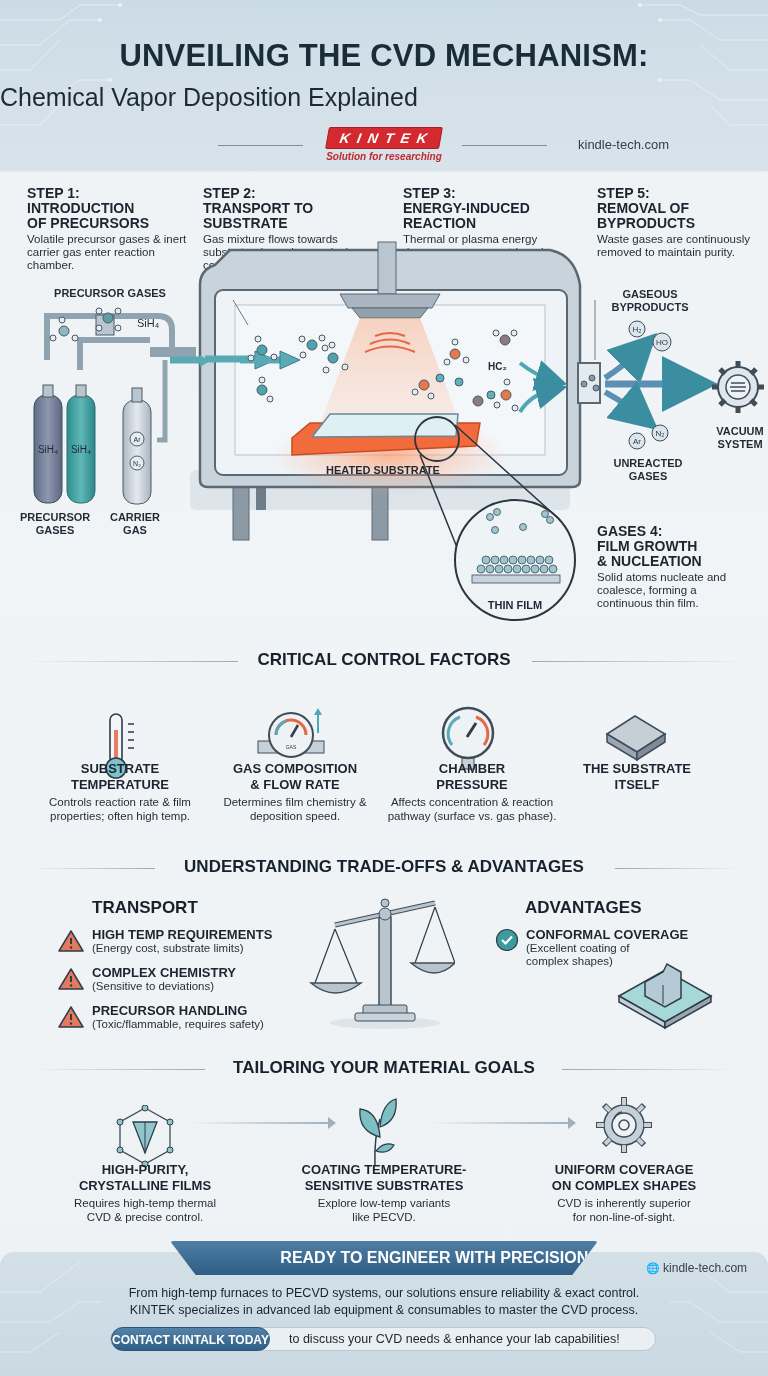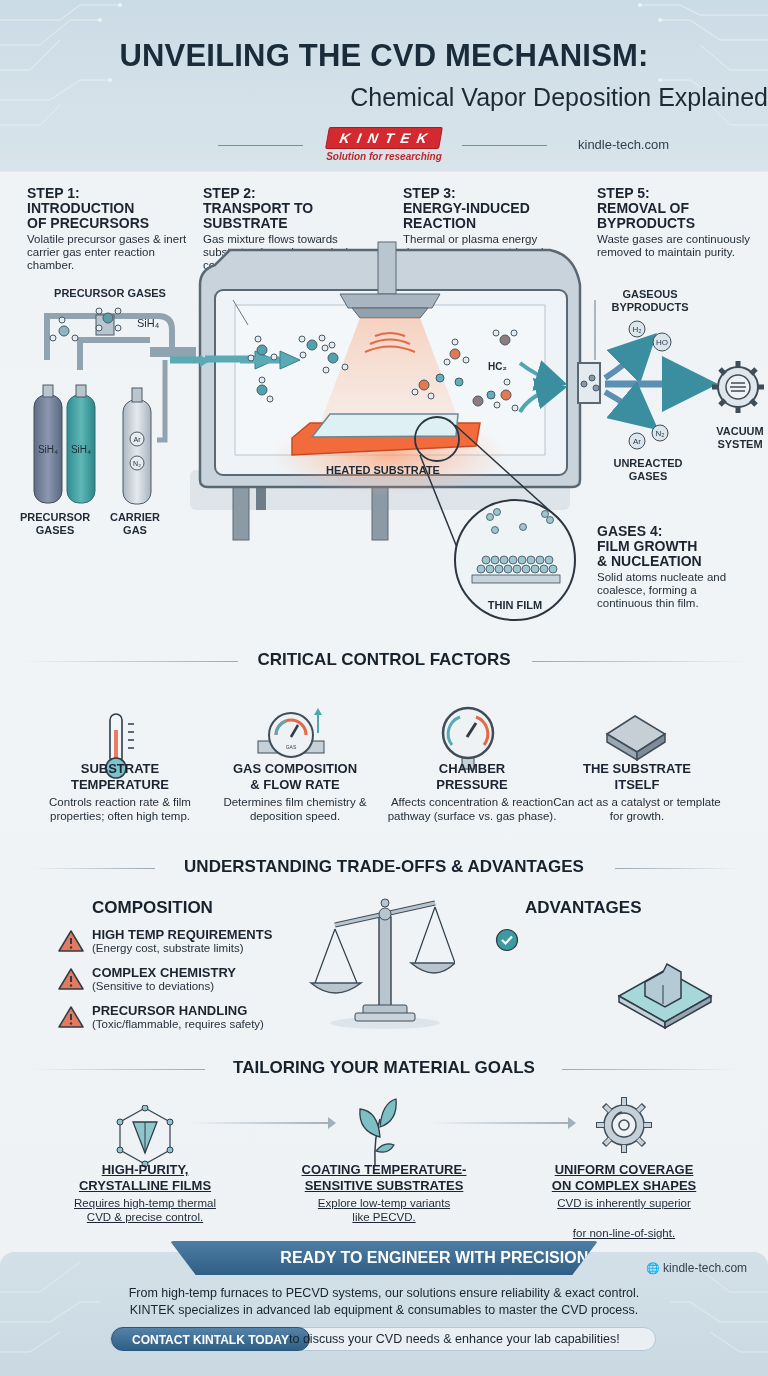--- a/index.html
+++ b/index.html
@@ -16,21 +16,21 @@
   .header {
     position: absolute; left: 0; top: 0; width: 768px; height: 172px;
     background: linear-gradient(180deg, #cbdbe5 0%, #d4e1e9 60%, #d8e3ea 100%);
     border-bottom: 1px solid #e3eaef;
   }
   .title {
     position: absolute; top: 38px; left: 0; width: 768px; text-align: center;
     font-weight: 700; font-size: 31px; color: #1a2b3a; letter-spacing: 0.2px;
   }
   .subtitle {
-    position: absolute; top: 83px; left: 0; width: 768px; text-align: right;
+    position: absolute; top: 83px; left: 0; width: 768px; text-align: left;
     font-size: 25px; color: #1c2a36;
   }
   .logo-wrap { position: absolute; top: 127px; left: 320px; width: 128px; text-align: center; }
   .logo-box {
     display: inline-block; background: #d42a2f; color: #fff; font-weight: 700; font-style: italic;
     font-size: 14px; letter-spacing: 7px; padding: 2px 6px 2px 12px; transform: skewX(-10deg);
     border: 1px solid #a81e22; border-radius: 2px;
   }
   .logo-tag { font-size: 10px; font-style: italic; font-weight: 700; color: #c1272d; margin-top: 2px; }
   .logo-line { position: absolute; top: 145px; height: 1px; background: #7d8d9a; }
@@ -50,21 +50,21 @@
   .sec-line.r { background: linear-gradient(90deg, #9aa9b5, rgba(150,165,178,0)); }
 
   .factor { position: absolute; width: 170px; text-align: center; }
   .factor-title { font-weight: 700; font-size: 13px; line-height: 16px; color: #1b2430; }
   .factor-desc { font-size: 11.5px; line-height: 13.5px; color: #1f2a35; margin-top: 3px; }
 
   .ch-title { font-weight: 700; font-size: 13px; color: #1b2430; line-height: 15px; }
   .ch-desc { font-size: 11.5px; color: #26313c; line-height: 13px; }
   .col-head { font-weight: 700; font-size: 17px; color: #17222d; }
 
-  .goal { position: absolute; width: 200px; text-align: center; text-decoration: underline; }
+  .goal { position: absolute; width: 200px; text-align: center; }
   .goal-title { font-weight: 700; font-size: 13px; line-height: 16px; color: #1b2430; }
   .goal-desc { font-size: 11.5px; line-height: 13.5px; color: #1f2a35; margin-top: 3px; }
 
   
   .footer {
     position: absolute; left: 0; top: 1252px; width: 768px; height: 124px;
     background: linear-gradient(180deg, #d3e0e8 0%, #cad9e2 100%);
     border-top-left-radius: 14px; border-top-right-radius: 14px;
   }
   .banner {
@@ -74,21 +74,21 @@
     clip-path: polygon(0 0, 100% 0, 94% 100%, 6% 100%);
     border-radius: 4px;
   }
   .footer-site { position: absolute; top: 1261px; left: 646px; font-size: 12px; color: #33414d; }
   .footer-text { position: absolute; top: 1285px; left: 0; width: 768px; text-align: center; font-size: 12.5px; line-height: 17px; color: #1a2430; }
   .cta-row {
     position: absolute; top: 1327px; left: 110px; width: 546px; height: 24px;
     background: #e9eff3; border-radius: 12px; border: 1px solid #b7c7d3;
   }
   .cta-btn {
-    position: absolute; left: 0; top: -1px; height: 24px; padding: 0 20px;
+    position: absolute; left: 0; top: -1px; height: 24px; padding: 0 0;
     background: linear-gradient(180deg, #5482a8, #2f5f86); color: #fff; font-weight: 700; font-size: 12px;
     line-height: 24px; border-radius: 12px; border: 1px solid #2a5478;
   }
   .cta-text { position: absolute; left: 178px; top: 4px; font-size: 12.5px; color: #1a2430; }
 </style>
 </head>
 <body>
 
 <div class="header">
   <svg class="abs" style="left:0;top:0" width="768" height="172">
@@ -446,28 +446,27 @@
   <div class="factor-desc">Determines film chemistry &amp; deposition speed.</div>
 </div>
 <div class="factor" style="left:387px;top:761px">
   <div class="factor-title">CHAMBER</div>
   <div class="factor-title">PRESSURE</div>
   <div class="factor-desc">Affects concentration &amp; reaction pathway (surface vs. gas phase).</div>
 </div>
 <div class="factor" style="left:552px;top:761px">
   <div class="factor-title">THE SUBSTRATE</div>
   <div class="factor-title">ITSELF</div>
-  <div class="factor-desc">Can act as a catalyst or template for growth.</div>
 </div>
 
 <div class="sec-line" style="left:30px;top:868px;width:125px"></div>
 <div class="sec-line r" style="left:615px;top:868px;width:125px"></div>
 <div class="sec-head" style="top:857px">UNDERSTANDING TRADE-OFFS &amp; ADVANTAGES</div>
 
-<div class="abs col-head" style="left:92px;top:898px">COMPOSITION</div>
+<div class="abs col-head" style="left:92px;top:898px">TRANSPORT</div>
 <div class="abs" style="left:58px;top:927px;width:260px">
   <svg class="abs" style="left:0;top:2px" width="26" height="24">
       <path d="M13 2 L25 22 H1 Z" fill="#e5795d" stroke="#2f3d48" stroke-width="1.5" stroke-linejoin="round"></path>
       <path d="M13 9 V15" stroke="#2f3d48" stroke-width="2"></path>
       <circle cx="13" cy="18.5" r="1.2" fill="#2f3d48"></circle>
     </svg>
   <div style="margin-left:34px">
     <div class="ch-title">HIGH TEMP REQUIREMENTS</div>
     <div class="ch-desc">(Energy cost, substrate limits)</div>
   </div>
@@ -509,20 +508,25 @@
   <path d="M6 90 Q30 110 56 90 Z" fill="#b8c4ce" stroke="#3f4d59" stroke-width="1.5"></path>
   <path d="M106 70 Q130 90 150 70 Z" fill="#b8c4ce" stroke="#3f4d59" stroke-width="1.5"></path>
 </svg>
 
 <div class="abs col-head" style="left:525px;top:898px">ADVANTAGES</div>
 <div class="abs" style="left:495px;top:927px;width:230px">
   <svg class="abs" style="left:0;top:1px" width="24" height="24">
       <circle cx="12" cy="12" r="10.5" fill="#3d9a9f" stroke="#2f3d48" stroke-width="1.2"></circle>
       <path d="M7 12 L10.5 15.5 L17 8.5" stroke="#fff" stroke-width="2.2" fill="none"></path>
     </svg>
+  <div style="margin-left:31px">
+    <div class="ch-title">CONFORMAL COVERAGE</div>
+    <div class="ch-desc">(Excellent coating of</div>
+    <div class="ch-desc">complex shapes)</div>
+  </div>
 </div>
 <svg class="abs" style="left:615px;top:952px" width="100" height="80">
   <path d="M4 44 L50 18 L96 44 L50 70 Z" fill="#a7d8d9" stroke="#2f3d48" stroke-width="1.5"></path>
   <path d="M4 44 V50 L50 76 V70 Z" fill="#c5d0d9" stroke="#2f3d48" stroke-width="1.5"></path>
   <path d="M50 70 V76 L96 50 V44 Z" fill="#98a6b1" stroke="#2f3d48" stroke-width="1.5"></path>
   <path d="M30 30 L48 20 L52 12 L66 20 L66 46 L50 55 L30 44 Z" fill="#b4cbd6" stroke="#2f3d48" stroke-width="1.5"></path>
   <path d="M48 33 V52" stroke="#2f3d48"></path>
 </svg>
 
 <div class="sec-line" style="left:30px;top:1069px;width:175px"></div>
@@ -588,21 +592,21 @@
 <div class="goal" style="left:284px;top:1162px">
   <div class="goal-title">COATING TEMPERATURE-</div>
   <div class="goal-title">SENSITIVE SUBSTRATES</div>
   <div class="goal-desc">Explore low-temp variants</div>
   <div class="goal-desc" style="margin-top:0">like PECVD.</div>
 </div>
 <div class="goal" style="left:524px;top:1162px">
   <div class="goal-title">UNIFORM COVERAGE</div>
   <div class="goal-title">ON COMPLEX SHAPES</div>
   <div class="goal-desc">CVD is inherently superior</div>
-  <div class="goal-desc" style="margin-top:16px">for non-line-of-sight.</div>
+  <div class="goal-desc" style="margin-top:0">for non-line-of-sight.</div>
 </div>
 
 <div class="footer">
   <svg class="abs" style="left:0;top:0" width="768" height="124">
     <g stroke="#e3ecf1" stroke-width="1" fill="none" opacity="0.9">
       <path d="M0 40 H40 L80 10"></path>
         <path d="M0 70 H50 L80 50 H100"></path>
         <path d="M0 100 H30 L60 80"></path>
       <path d="M768 40 H730 L690 10"></path>
         <path d="M768 70 H720 L690 50 H670"></path>

